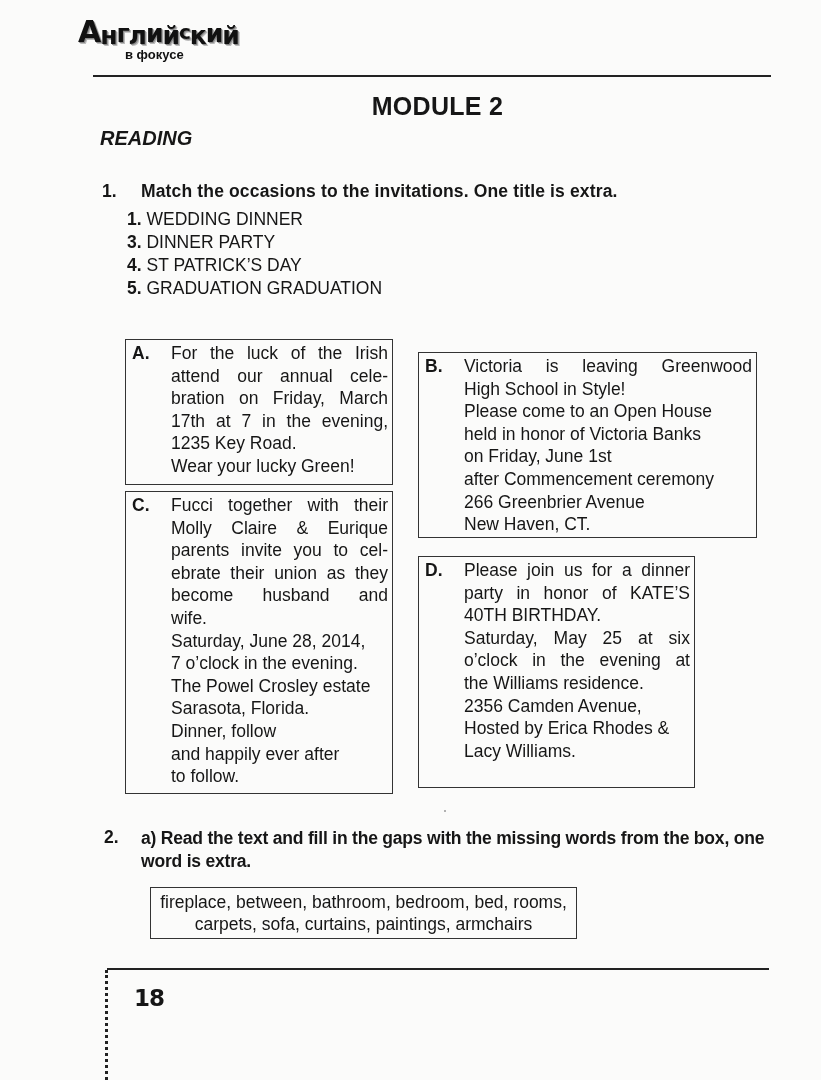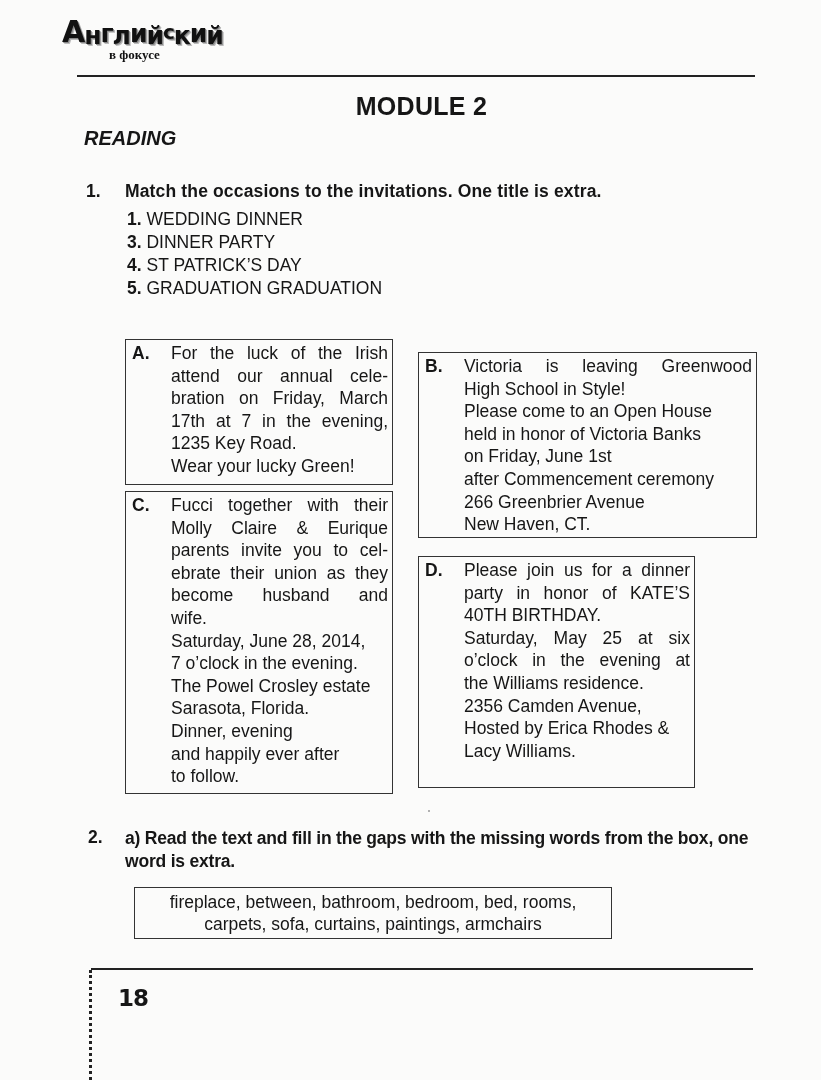--- a/index.html
+++ b/index.html
@@ -1,33 +1,33 @@
 <!DOCTYPE html>
 <html><head>
 <meta charset="utf-8">
 <style>
   html, body { margin:0; padding:0; }
   body {
     width:821px; height:1080px; position:relative; overflow:hidden;
     background:#fbfbfa; color:#161616;
     font-family:"Liberation Sans", sans-serif;
   }
-  .abs { position:absolute; }
+  .abs { position:absolute;margin-left:16px; }
   
   .logo-main {
     left:62px; top:14px; font-family:"DejaVu Sans", sans-serif; font-weight:bold;
     font-size:25px; letter-spacing:-1px; color:#111;
     text-shadow:1px 1px 0 #888, 2px 2px 0 #bbb;
     white-space:nowrap;
   }
   .logo-main .big { font-size:30px; }
   .logo-main .s1 { position:relative; top:2px; }
   .logo-main .s2 { position:relative; top:-3px; font-size:20px; }
   .logo-sub {
-    left:109px; top:47px; font-family:Liberation Serif, serif; font-weight:bold;
+    left:109px; top:47px; font-family:Liberation Sans, sans-serif; font-weight:bold;
     font-size:13px; color:#111; letter-spacing:0px;
   }
   .rule-top { left:77px; top:75px; width:678px; height:0; border-top:2px solid #222; }
   .module-title {
     left:0; width:843px; top:92px; text-align:center;
     font-weight:bold; font-size:25px; letter-spacing:0.3px;
   }
   .section-heading {
     left:84px; top:127px; font-weight:bold; font-style:italic; font-size:20px;
   }
@@ -46,21 +46,21 @@
   .card .body { position:absolute; left:45px; right:4px; top:2px; }
   .card .ln { display:block; white-space:nowrap; }
   .card .ln.j { text-align:justify; text-align-last:justify; }
   .card-a { left:125px; top:339px; width:268px; height:146px; }
   .card-b { left:418px; top:352px; width:339px; height:186px; }
   .card-c { left:125px; top:491px; width:268px; height:303px; }
   .card-d { left:418px; top:556px; width:277px; height:232px; }
   .task2-num { left:88px; top:827px; }
   .task2-text { left:125px; top:827px; line-height:23px; width:640px; letter-spacing:-0.2px; }
   .word-box {
-    left:134px; top:887px; width:478px; height:52px; box-sizing:border-box;
+    left:134px; top:887px; width:427px; height:52px; box-sizing:border-box;
     border:1.5px solid #333; text-align:center; font-size:17.5px; line-height:22px;
     padding-top:3px;
   }
   .rule-bottom { left:91px; top:968px; width:662px; height:0; border-top:2px solid #222; }
   .dots {
     left:89px; top:970px; width:0; height:110px;
     border-left:3px dotted #222;
   }
   .page-num {
     left:118px; top:985px; font-family:"DejaVu Sans", sans-serif; font-weight:bold; font-size:23px;
@@ -122,21 +122,21 @@
     <span class="ln j">Fucci together with their</span>
     <span class="ln j">Molly Claire &amp; Eurique</span>
     <span class="ln j">parents invite you to cel-</span>
     <span class="ln j">ebrate their union as they</span>
     <span class="ln j">become husband and</span>
     <span class="ln">wife.</span>
     <span class="ln">Saturday, June 28, 2014,</span>
     <span class="ln">7 o’clock in the evening.</span>
     <span class="ln">The Powel Crosley estate</span>
     <span class="ln">Sarasota, Florida.</span>
-    <span class="ln">Dinner, evening</span>
+    <span class="ln">Dinner, follow</span>
     <span class="ln">and happily ever after</span>
     <span class="ln">to follow.</span>
   </div>
 </div>
 
 <div class="card card-d">
   <span class="lbl">D.</span>
   <div class="body">
     <span class="ln j">Please join us for a dinner</span>
     <span class="ln j">party in honor of KATE’S</span>

